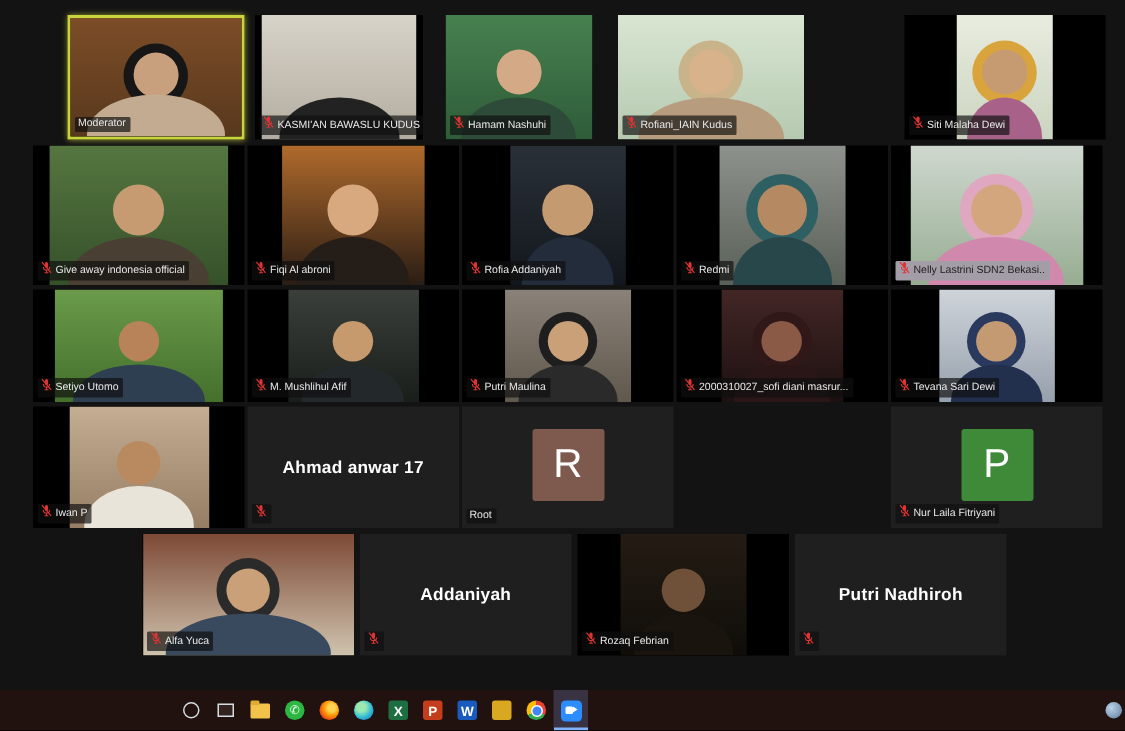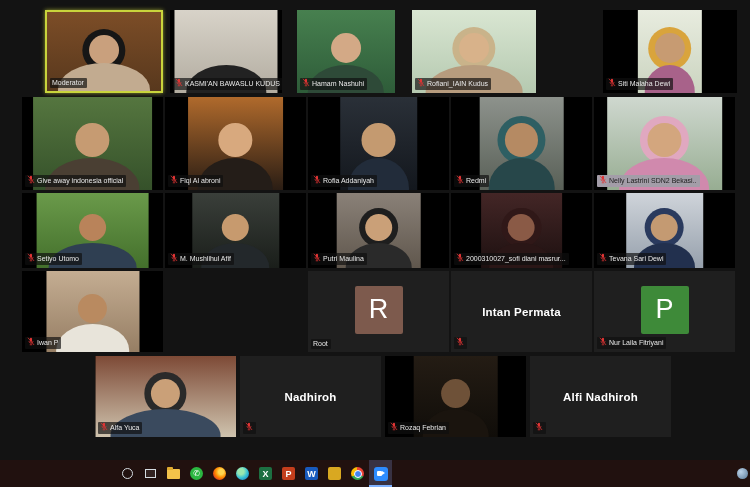--- a/index.html
+++ b/index.html
@@ -279,34 +279,34 @@
         </div>
         <div class="plabel">
           <span><svg width="8" height="9" viewBox="0 0 10 11">
               <rect x="3.7" y="0.8" width="2.6" height="5" rx="1.3" fill="#e03434"></rect>
               <path d="M2.4 4.8a2.6 2.6 0 0 0 5.2 0M5 7.6v1.6M3.4 9.6h3.2" stroke="#e03434" stroke-width="0.9" fill="none"></path>
               <line x1="1.2" y1="0.8" x2="8.8" y2="9.8" stroke="#e03434" stroke-width="1"></line>
             </svg></span>
           <span>Iwan P</span>
         </div>
       </div>
+      <div class="tile dark" style="left: 165px; top: 271px; width: 141px; height: 81px;">
+        <div class="cname">Ahmad anwar 17</div>
+        <div class="plabel">
+          <span><svg width="8" height="9" viewBox="0 0 10 11">
+              <rect x="3.7" y="0.8" width="2.6" height="5" rx="1.3" fill="#e03434"></rect>
+              <path d="M2.4 4.8a2.6 2.6 0 0 0 5.2 0M5 7.6v1.6M3.4 9.6h3.2" stroke="#e03434" stroke-width="0.9" fill="none"></path>
+              <line x1="1.2" y1="0.8" x2="8.8" y2="9.8" stroke="#e03434" stroke-width="1"></line>
+            </svg></span>
+        </div>
+      </div>
       <div class="tile dark" style="left: 308px; top: 271px; width: 141px; height: 81px;">
         <div class="avatar" style="background: rgb(125, 90, 77);">R</div>
         <div class="plabel">
           <span>Root</span>
-        </div>
-      </div>
-      <div class="tile dark" style="left: 451px; top: 271px; width: 141px; height: 81px;">
-        <div class="cname">Intan Permata</div>
-        <div class="plabel">
-          <span><svg width="8" height="9" viewBox="0 0 10 11">
-              <rect x="3.7" y="0.8" width="2.6" height="5" rx="1.3" fill="#e03434"></rect>
-              <path d="M2.4 4.8a2.6 2.6 0 0 0 5.2 0M5 7.6v1.6M3.4 9.6h3.2" stroke="#e03434" stroke-width="0.9" fill="none"></path>
-              <line x1="1.2" y1="0.8" x2="8.8" y2="9.8" stroke="#e03434" stroke-width="1"></line>
-            </svg></span>
         </div>
       </div>
       <div class="tile dark" style="left: 594px; top: 271px; width: 141px; height: 81px;">
         <div class="avatar" style="background: rgb(62, 138, 57);">P</div>
         <div class="plabel">
           <span><svg width="8" height="9" viewBox="0 0 10 11">
               <rect x="3.7" y="0.8" width="2.6" height="5" rx="1.3" fill="#e03434"></rect>
               <path d="M2.4 4.8a2.6 2.6 0 0 0 5.2 0M5 7.6v1.6M3.4 9.6h3.2" stroke="#e03434" stroke-width="0.9" fill="none"></path>
               <line x1="1.2" y1="0.8" x2="8.8" y2="9.8" stroke="#e03434" stroke-width="1"></line>
             </svg></span>
@@ -322,21 +322,21 @@
         <div class="plabel">
           <span><svg width="8" height="9" viewBox="0 0 10 11">
               <rect x="3.7" y="0.8" width="2.6" height="5" rx="1.3" fill="#e03434"></rect>
               <path d="M2.4 4.8a2.6 2.6 0 0 0 5.2 0M5 7.6v1.6M3.4 9.6h3.2" stroke="#e03434" stroke-width="0.9" fill="none"></path>
               <line x1="1.2" y1="0.8" x2="8.8" y2="9.8" stroke="#e03434" stroke-width="1"></line>
             </svg></span>
           <span>Alfa Yuca</span>
         </div>
       </div>
       <div class="tile dark" style="left: 240px; top: 356px; width: 141px; height: 81px;">
-        <div class="cname">Nadhiroh</div>
+        <div class="cname">Addaniyah</div>
         <div class="plabel">
           <span><svg width="8" height="9" viewBox="0 0 10 11">
               <rect x="3.7" y="0.8" width="2.6" height="5" rx="1.3" fill="#e03434"></rect>
               <path d="M2.4 4.8a2.6 2.6 0 0 0 5.2 0M5 7.6v1.6M3.4 9.6h3.2" stroke="#e03434" stroke-width="0.9" fill="none"></path>
               <line x1="1.2" y1="0.8" x2="8.8" y2="9.8" stroke="#e03434" stroke-width="1"></line>
             </svg></span>
         </div>
       </div>
       <div class="tile" style="left: 385px; top: 356px; width: 141px; height: 81px;">
         <div class="vid" style="width: 84.6px; background: linear-gradient(rgb(36, 28, 20) 0%, rgb(16, 13, 9) 100%);">
@@ -346,21 +346,21 @@
         <div class="plabel">
           <span><svg width="8" height="9" viewBox="0 0 10 11">
               <rect x="3.7" y="0.8" width="2.6" height="5" rx="1.3" fill="#e03434"></rect>
               <path d="M2.4 4.8a2.6 2.6 0 0 0 5.2 0M5 7.6v1.6M3.4 9.6h3.2" stroke="#e03434" stroke-width="0.9" fill="none"></path>
               <line x1="1.2" y1="0.8" x2="8.8" y2="9.8" stroke="#e03434" stroke-width="1"></line>
             </svg></span>
           <span>Rozaq Febrian</span>
         </div>
       </div>
       <div class="tile dark" style="left: 530px; top: 356px; width: 141px; height: 81px;">
-        <div class="cname">Alfi Nadhiroh</div>
+        <div class="cname">Putri Nadhiroh</div>
         <div class="plabel">
           <span><svg width="8" height="9" viewBox="0 0 10 11">
               <rect x="3.7" y="0.8" width="2.6" height="5" rx="1.3" fill="#e03434"></rect>
               <path d="M2.4 4.8a2.6 2.6 0 0 0 5.2 0M5 7.6v1.6M3.4 9.6h3.2" stroke="#e03434" stroke-width="0.9" fill="none"></path>
               <line x1="1.2" y1="0.8" x2="8.8" y2="9.8" stroke="#e03434" stroke-width="1"></line>
             </svg></span>
         </div>
       </div>
     </div>
   <div id="taskbar">

